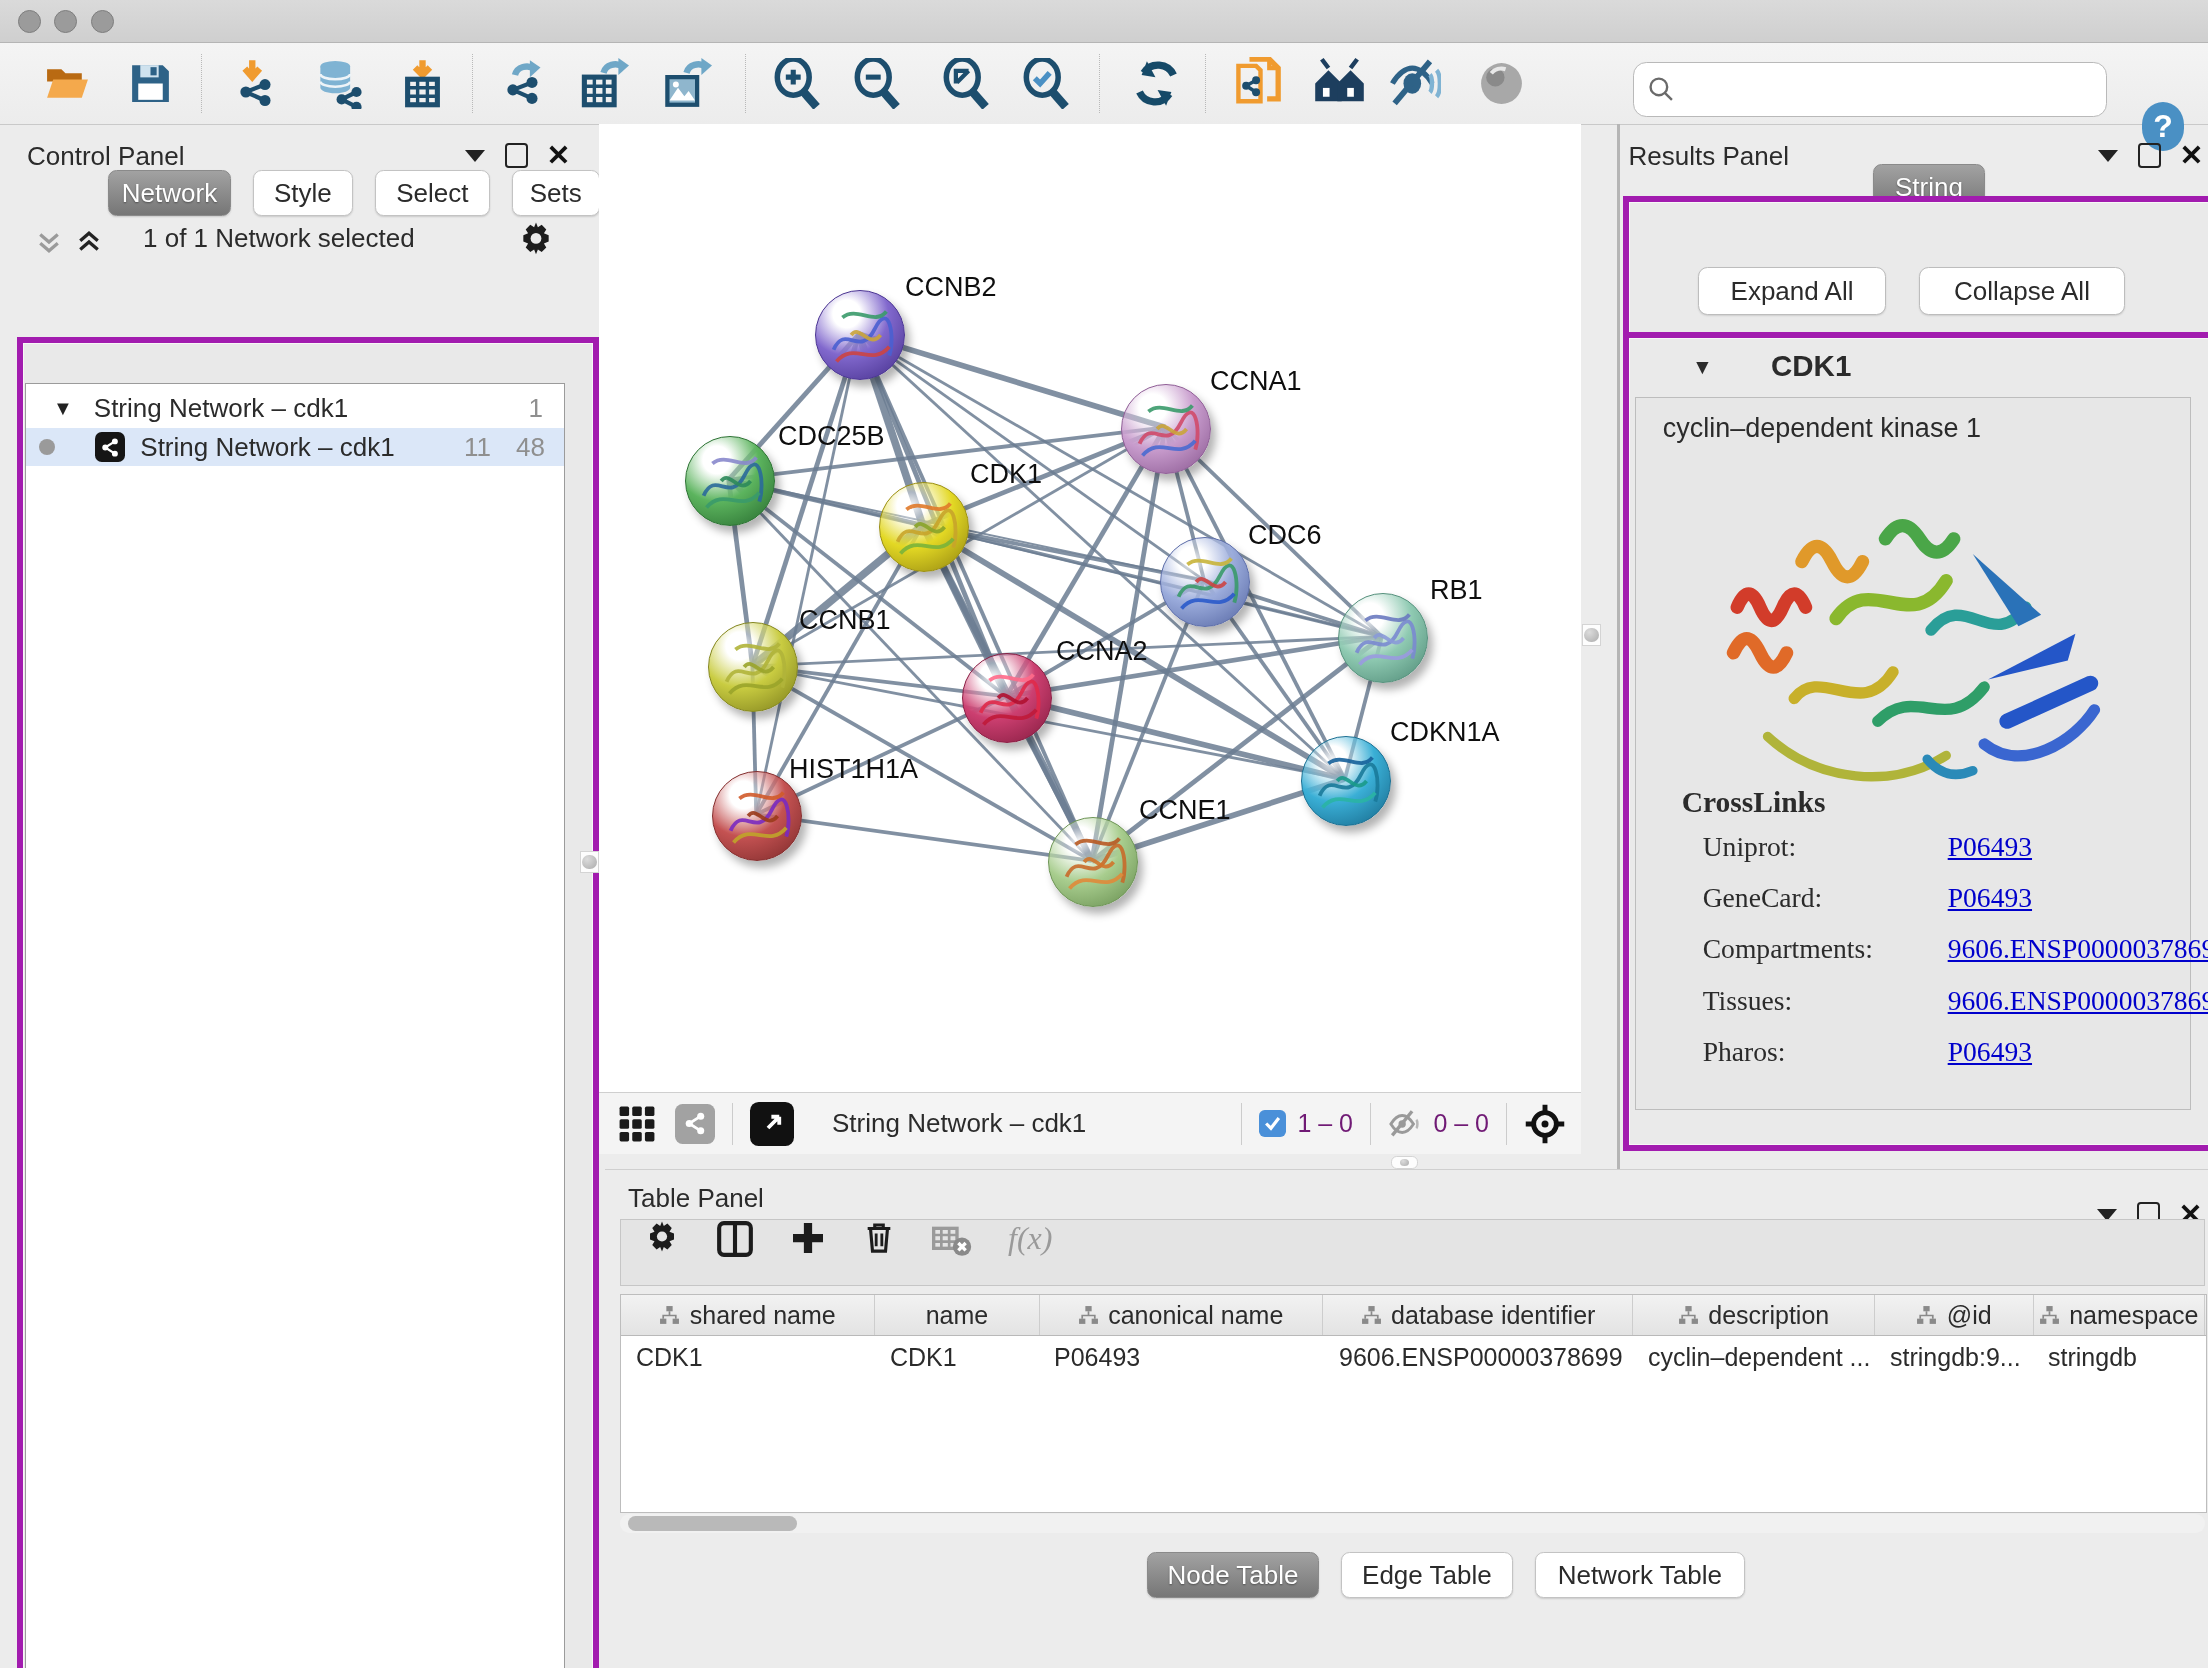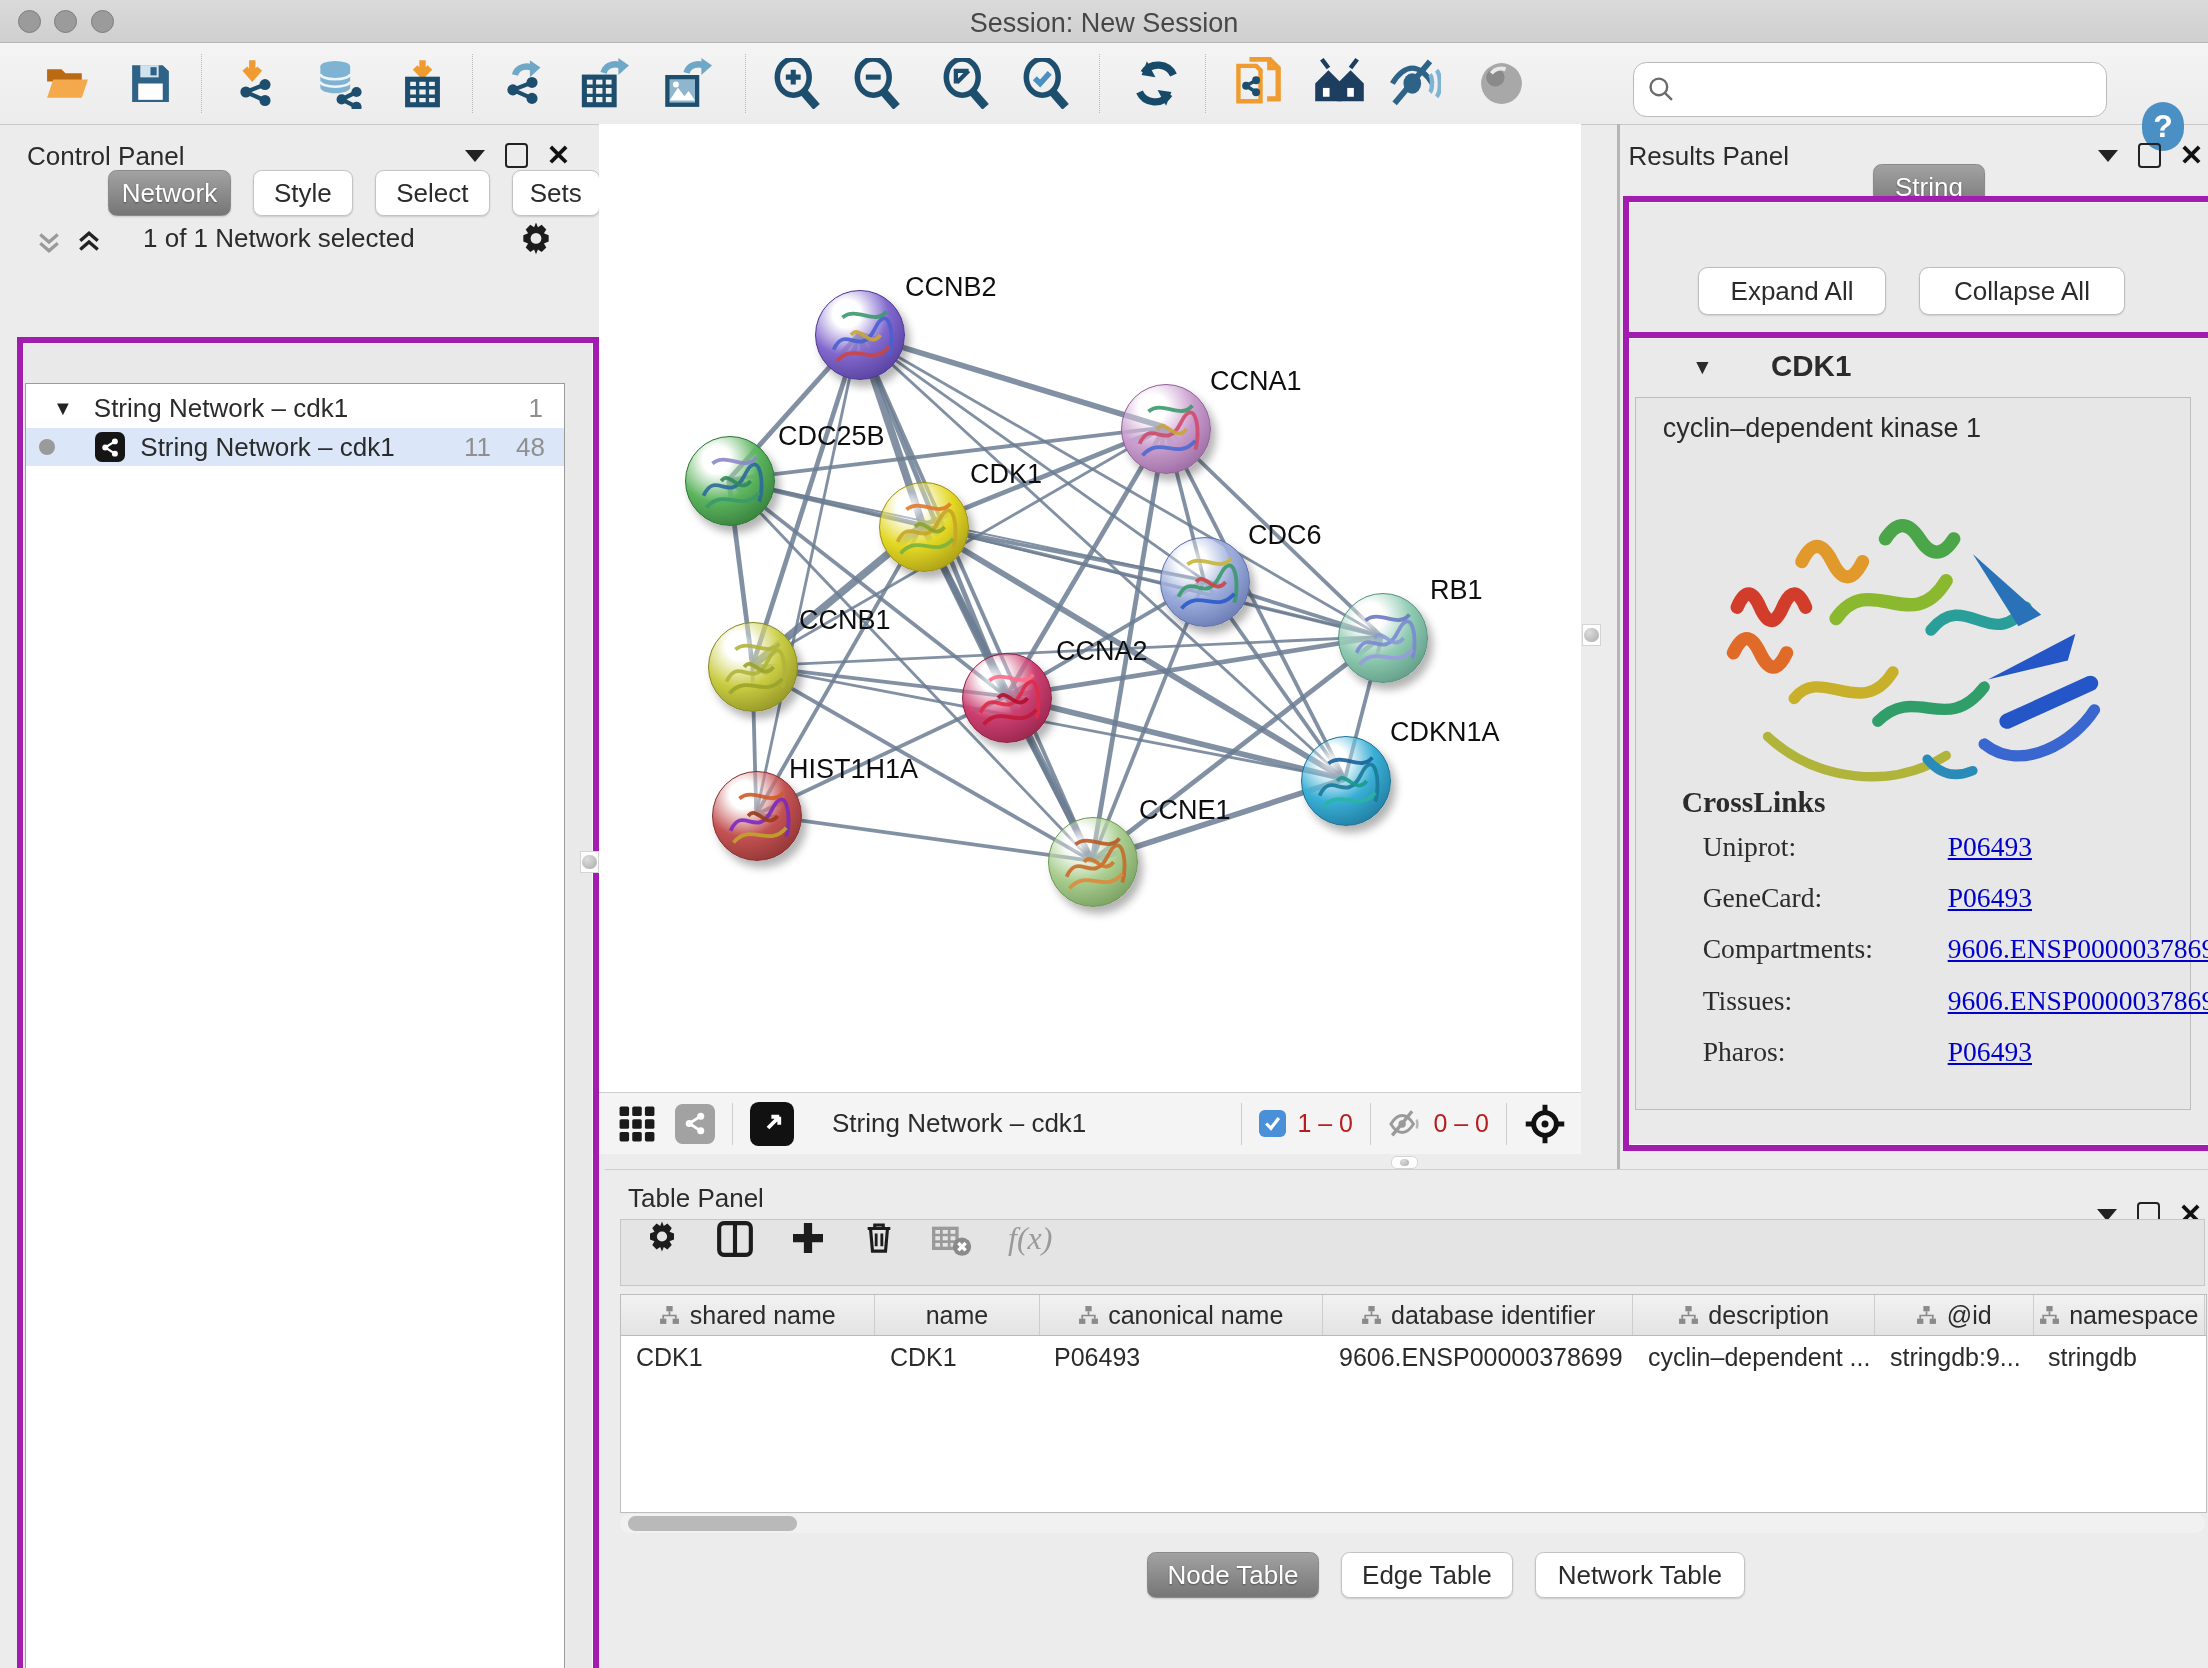--- a/index.html
+++ b/index.html
@@ -44,21 +44,21 @@
   #share-badge{width:30px;height:30px;background:#151515;border-radius:6.7px;display:flex;
                align-items:center;justify-content:center;}
   
   #canvas{left:599px;top:124px;width:982px;height:968px;background:#fff;}
   .node{position:absolute;width:88px;height:88px;border-radius:50%;
         box-shadow:4.8px 6.7px 8.6px rgba(0,0,0,.30);cursor:pointer;}
   .node-label{position:absolute;font-size:27px;color:#0e0e0e;white-space:nowrap;}
   #net-toolbar{left:599px;top:1092px;width:982px;height:61px;background:#f4f4f4;
                border-top:1px solid #cfcfcf;display:flex;align-items:center;}
   .ntsep{width:0;height:42px;border-left:1px solid #cccccc;margin:0 17px;}
-  .dim{color:#b91c1c;font-size:25px;}
+  .dim{color:#701a75;font-size:25px;}
   
   .split-handle{position:absolute;background:#fdfdfd;border:1px solid #d4d4d4;display:flex;
                 align-items:center;justify-content:center;cursor:pointer;}
   .split-dot{width:14.3px;height:14.3px;border-radius:50%;background:radial-gradient(circle at 35% 30%,#dcdcdc,#ababab);}
   
   #res-box1{left:1623px;top:196px;width:567px;height:132px;background:#eaeaea;}
   #res-box2{left:1623px;top:332px;width:567px;height:807px;background:#eaeaea;}
   .res-btn{position:absolute;top:65px;height:46px;background:#fff;border:1px solid #bdbdbd;border-radius:9.5px;
            font-size:26px;display:flex;align-items:center;justify-content:center;cursor:pointer;
            box-shadow:0 1px 1.9px rgba(0,0,0,.12);}
@@ -88,21 +88,20 @@
 </style>
 </head>
 <body>
 
 <div id="app">
 
   <div id="titlebar" class="abs">
     <div class="tlight abs" style="left:18px"></div>
     <div class="tlight abs" style="left:54px"></div>
     <div class="tlight abs" style="left:91px"></div>
-    <div id="win-title" class="abs">Session: New Session</div>
   </div>
 
   <div id="toolbar" class="abs">
     <div class="tbicon abs" style="left:41px">
       <svg width="49" height="49" viewBox="0 0 24 24">
           <path d="M2 5h7l2 2h8v4H2z" fill="#b96a12"></path>
           <path d="M2 19l3-9h17l-3 9z" fill="#f4a94c"></path>
         </svg>
       </div>
     <div class="tbicon abs" style="left:124px">

